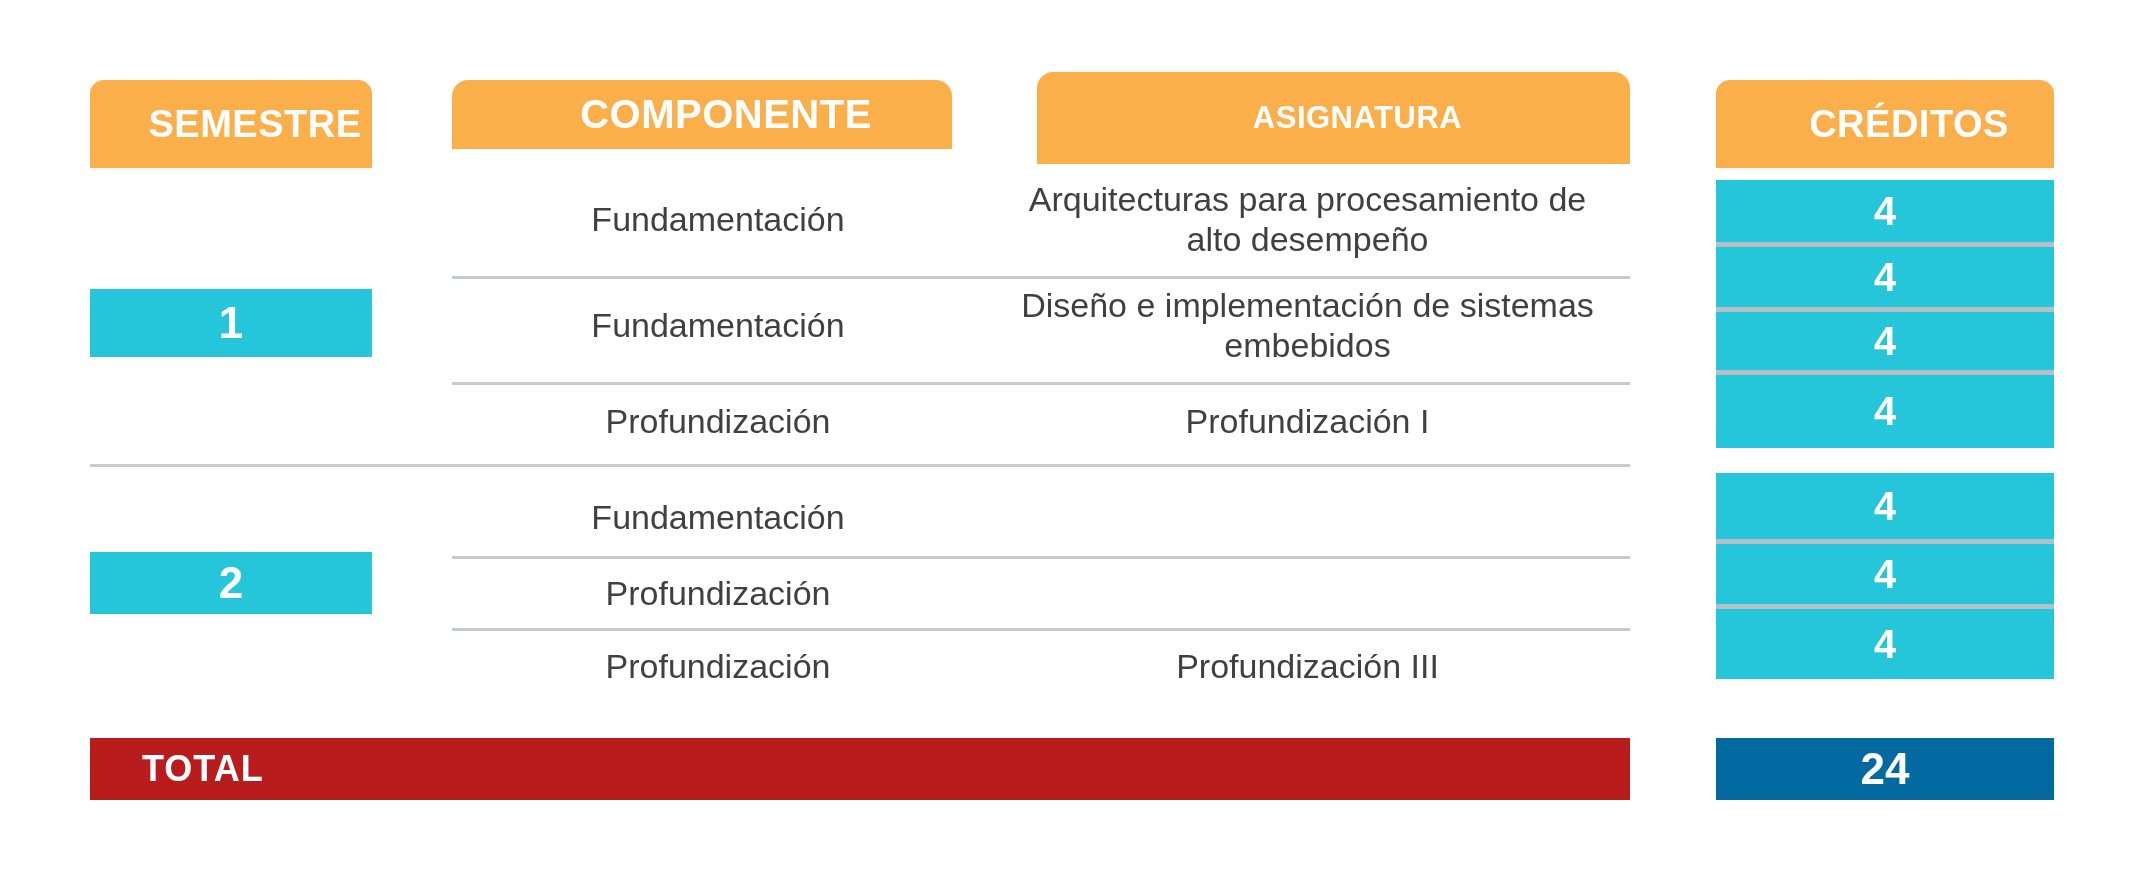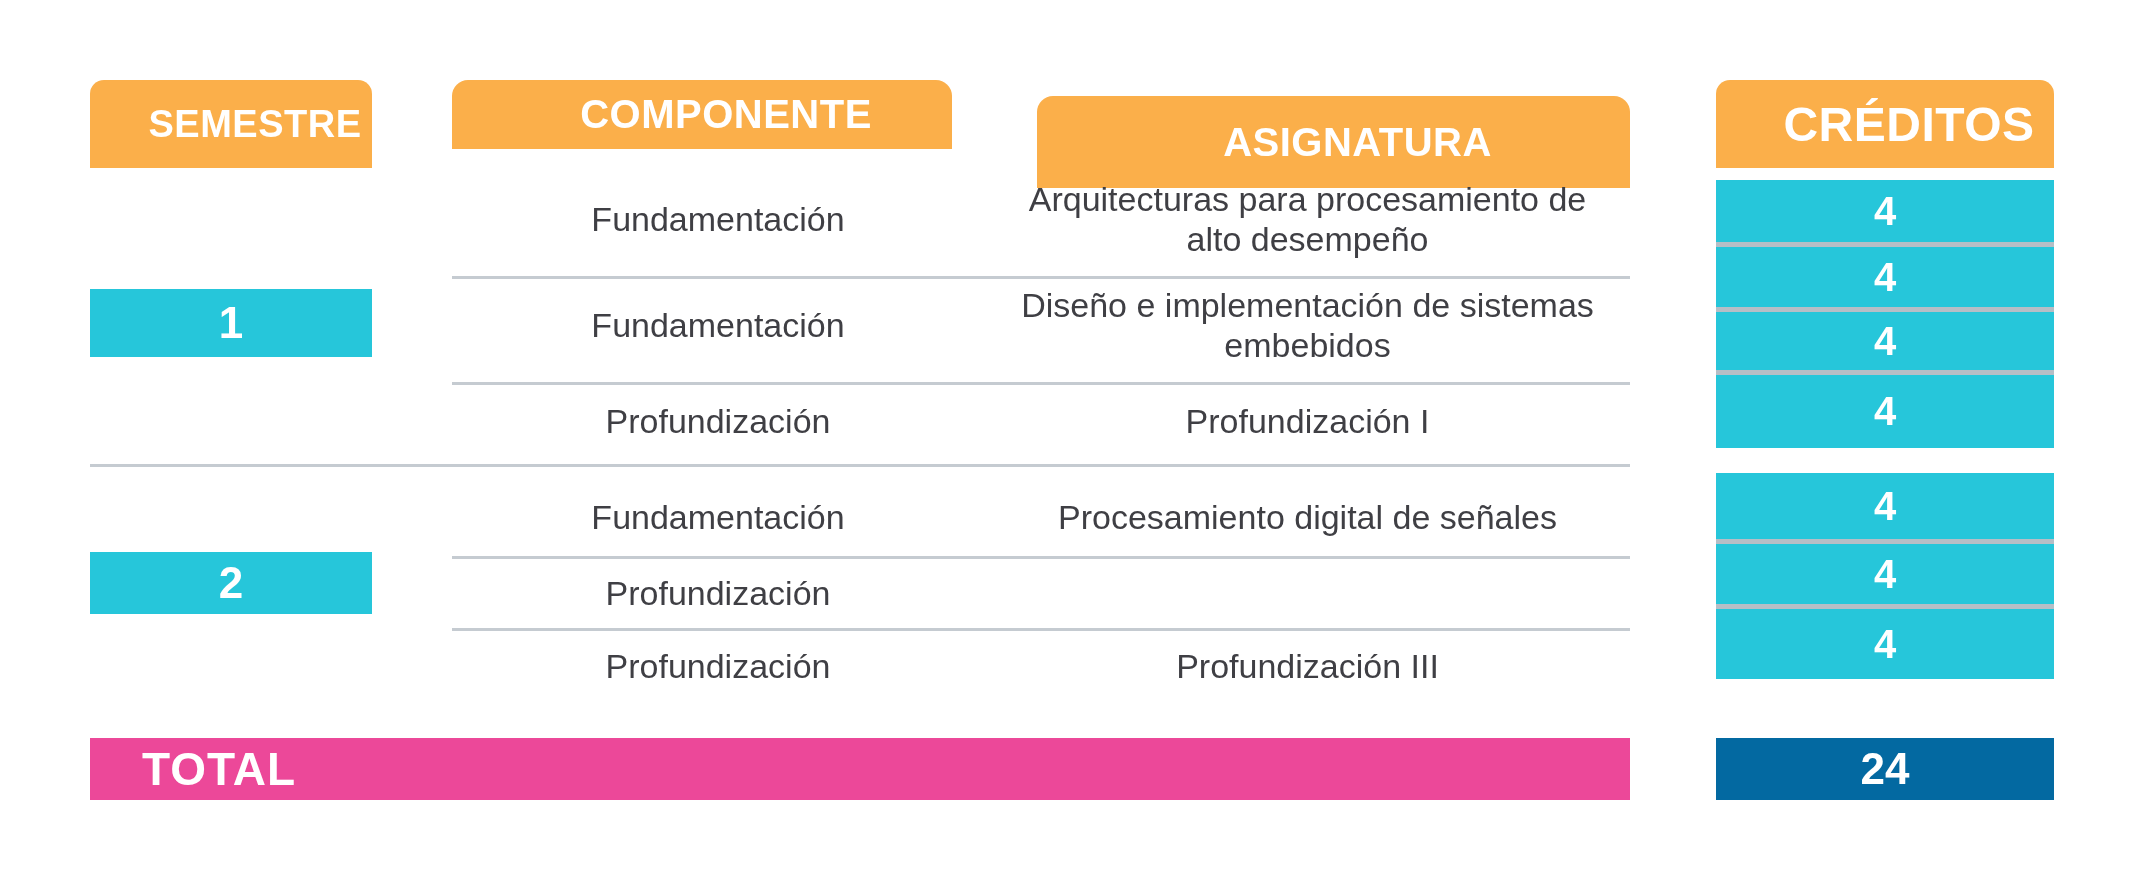--- a/index.html
+++ b/index.html
@@ -41,26 +41,26 @@
   }
   .hdr-semestre {
     left: 90px; top: 80px; width: 282px; height: 88px;
     font-size: 38px; border-radius: 14px 14px 0 0;
   }
   .hdr-componente {
     left: 452px; top: 80px; width: 500px; height: 69px;
     font-size: 40px; border-radius: 16px 16px 0 0;
   }
   .hdr-asignatura {
-    left: 1037px; top: 96px; width: 593px; height: 92px;
-    font-size: 40px; border-radius: 16px 16px 0 0;
+    left: 1037px; top: 72px; width: 593px; height: 92px;
+    font-size: 31px; border-radius: 16px 16px 0 0;
   }
   .hdr-creditos {
     left: 1716px; top: 80px; width: 338px; height: 88px;
-    font-size: 48px; border-radius: 14px 14px 0 0;
+    font-size: 38px; border-radius: 14px 14px 0 0;
   }
 
   
   .sem-badge {
     background: #26C6DA;
     color: #ffffff;
     font-weight: bold;
     font-size: 44px;
     display: flex;
     align-items: center;
@@ -121,24 +121,24 @@
   }
   .credit-sep {
     background: #b6bec6;
     height: 5px;
     left: 1716px;
     width: 338px;
   }
 
   
   .total-bar {
-    background: #ec4899;
-    color: #ffffff;
-    font-weight: bold;
-    font-size: 46px;
+    background: #b91c1c;
+    color: #ffffff;
+    font-weight: bold;
+    font-size: 36px;
     letter-spacing: 1px;
     display: flex;
     align-items: center;
     left: 90px;
     top: 738px;
     width: 1540px;
     height: 62px;
     padding-left: 52px;
     text-transform: uppercase;
   }
@@ -184,21 +184,20 @@
   <div class="abs cell-text col-componente r5">Profundización</div>
 
   <div class="abs cell-text col-componente r6">Profundización</div>
 
   <div class="abs cell-text col-asignatura r1">Arquitecturas para procesamiento de alto desempeño</div>
 
   <div class="abs cell-text col-asignatura r3">Profundización I</div>
 
   <div class="abs cell-text col-asignatura r2">Diseño e implementación de sistemas embebidos</div>
 
-  <div class="abs cell-text col-asignatura r4">Procesamiento digital de señales</div>
 
 
   <div class="abs cell-text col-asignatura r6">Profundización III</div>
 
   <div class="abs divider" style="top:276px;"></div>
   <div class="abs divider" style="top:382px;"></div>
   <div class="abs divider-wide" style="top:464px;"></div>
   <div class="abs divider" style="top:556px;"></div>
   <div class="abs divider" style="top:628px;"></div>
 

